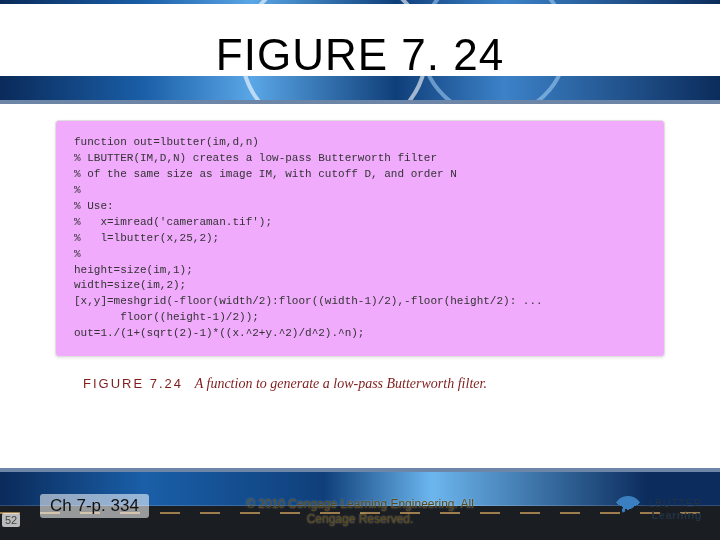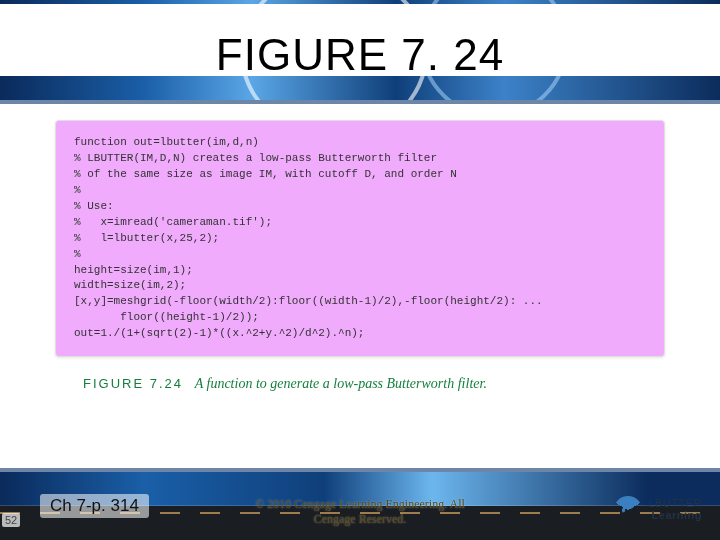--- a/index.html
+++ b/index.html
@@ -57,21 +57,21 @@
     background: #f0abfc;
   }
   .code-card pre {
     font-family: "Courier New", monospace;
     font-size: 11px; line-height: 1.45; color: #333;
     white-space: pre;
   }
 
   .caption {
     margin: 18px 0 0 28px;
-    font-size: 14px; color: #15803d;
+    font-size: 14px; color: #7f1d1d;
   }
   .caption .fig-label { font-family: "Arial Narrow", Arial, sans-serif; letter-spacing: 2px; font-size: 13px; }
   .caption .fig-desc  { font-style: italic; font-family: Georgia, serif; }
 
   
   .bottom-banner {
     position: absolute; left: 0; right: 0; bottom: 0; height: 68px;
     background:
       linear-gradient(0deg, rgba(255,255,255,0.25) 50%, transparent 52%),
       linear-gradient(90deg, #0a2a5a 0%, #1a5fa8 20%, #0f3f7a 45%, #6cb6ee 60%, #0b2c5c 90%);
@@ -99,21 +99,20 @@
   }
   .chapter {
     position: absolute; left: 40px; bottom: 22px;
     font-size: 17px; color: #111; font-weight: 500;
     background: rgba(255,255,255,0.55); padding: 2px 10px; border-radius: 3px;
   }
   .copyright {
     position: absolute; left: 0; right: 0; bottom: 14px;
     text-align: center; font-size: 12px; color: #5b4a18; line-height: 1.2;
     text-shadow: 0 0 2px rgba(255,255,255,0.4);
-    font-family: Liberation Serif, serif;
   }
 
   
   .logo {
     position: absolute; right: 18px; bottom: 16px;
     display: flex; align-items: center; gap: 6px;
   }
   .logo-mark {
     width: 28px; height: 28px;
     background: conic-gradient(#3a7fbf 0 60deg, transparent 60deg 300deg, #3a7fbf 300deg 360deg);
@@ -164,21 +163,21 @@
     </div>
   </div>
 
   <div class="bottom-divider"></div>
   <div class="bottom-banner">
     <div class="bottom-road"></div>
   </div>
 
   <div class="footer">
     <div class="page-num">52</div>
-    <div class="chapter">Ch 7-p. 314</div>
+    <div class="chapter">Ch 7-p. 334</div>
     <div class="copyright">
       <span>© 2010 Cengage Learning Engineering. All</span><br>
       <span>Cengage Reserved.</span>
     </div>
     <div class="logo">
       <div class="logo-mark"></div>
       <div class="logo-text">
         <div class="l1">LBUTTER</div>
         <div class="l2">Learning</div>
       </div>

